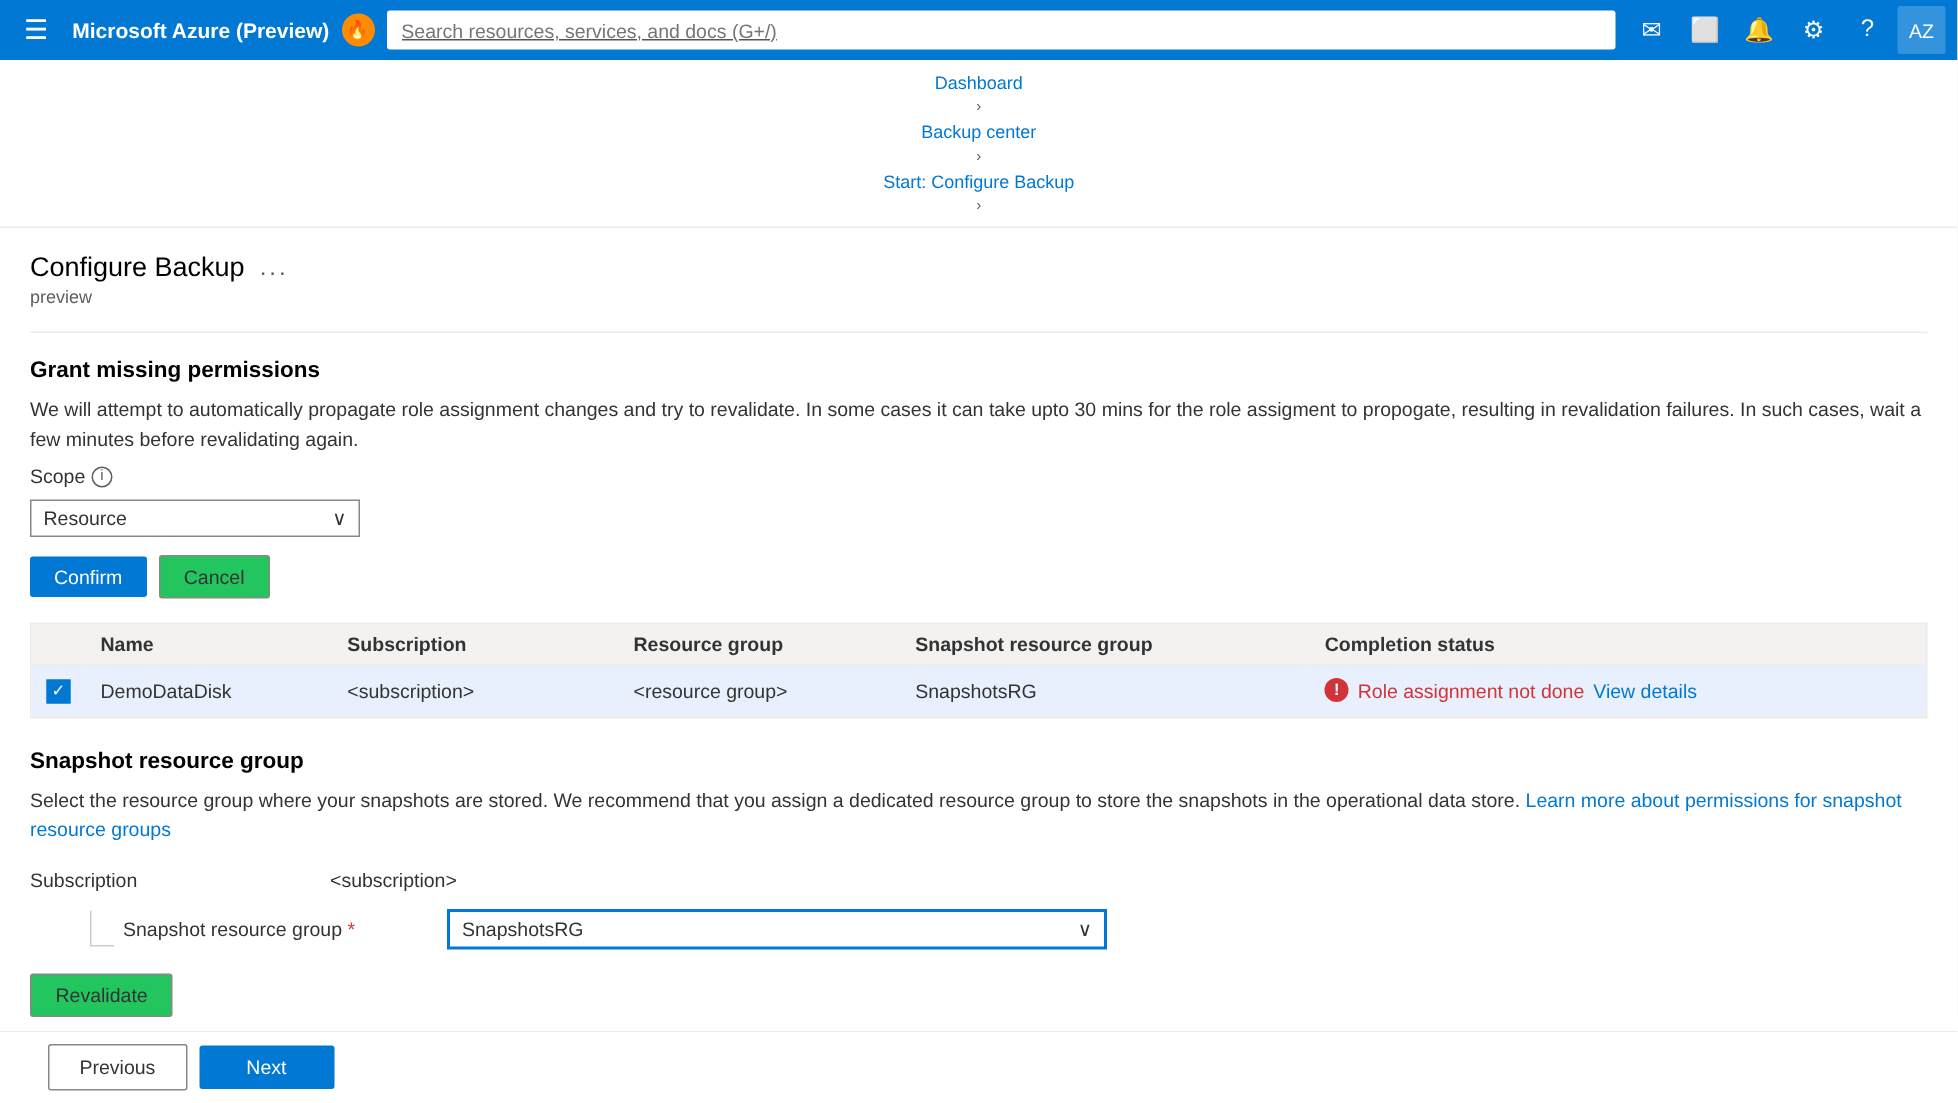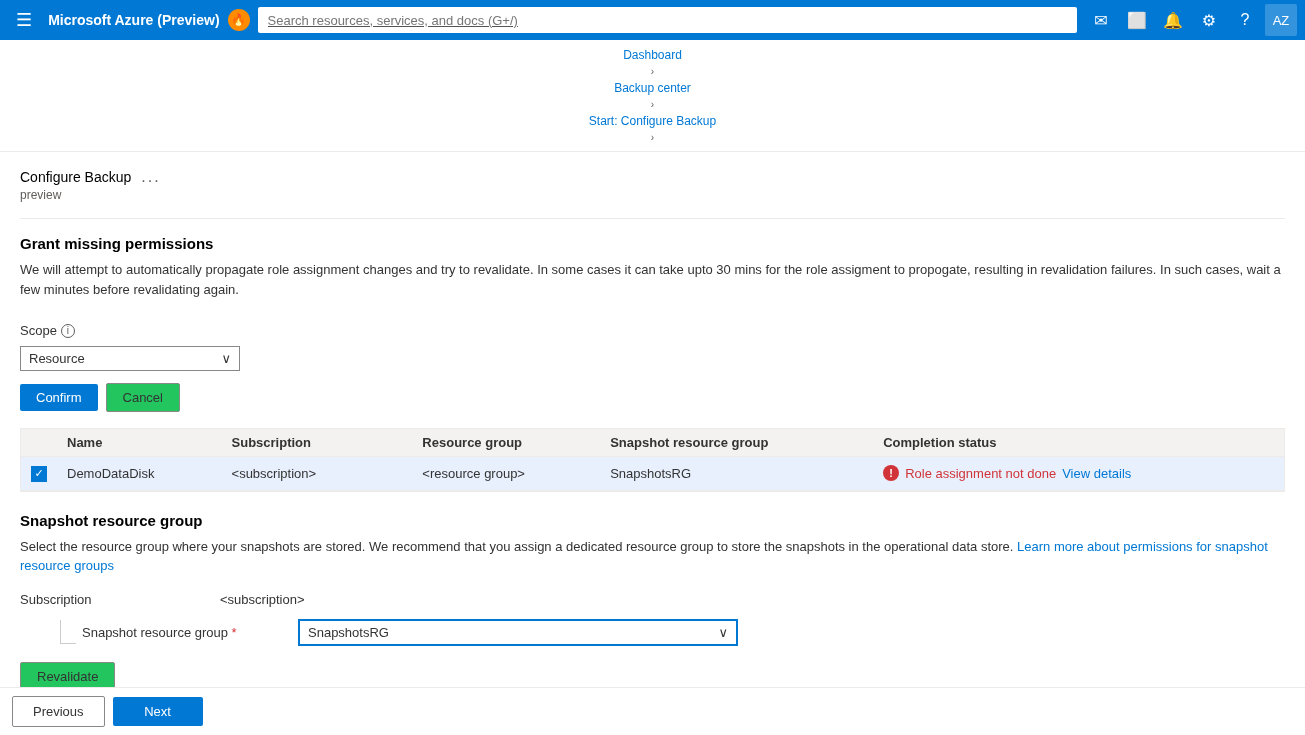--- a/index.html
+++ b/index.html
@@ -92,21 +92,21 @@
     }
 
     
     .page-title-row {
       display: flex;
       align-items: center;
       gap: 10px;
       margin-bottom: 2px;
     }
     .page-title {
-      font-size: 14px;
+      font-size: 18px;
       font-weight: 300;
       color: #000;
     }
     .page-title-ellipsis {
       color: #605e5c;
       font-size: 16px;
       cursor: pointer;
       letter-spacing: 2px;
     }
     .page-subtitle {
@@ -124,21 +124,21 @@
     
     .section-title {
       font-size: 15px;
       font-weight: 600;
       color: #000;
       margin-bottom: 8px;
     }
     .section-description {
       font-size: 13px;
       color: #333;
-      margin-bottom: 24px;
+      margin-bottom: 8px;
       line-height: 1.5;
     }
 
     
     .scope-row {
       display: flex;
       align-items: center;
       gap: 8px;
       margin-bottom: 8px;
     }
@@ -328,21 +328,21 @@
     .bottom-nav {
       position: fixed;
       bottom: 0;
       left: 0;
       right: 0;
       height: 48px;
       background: white;
       border-top: 1px solid #edebe9;
       display: flex;
       align-items: center;
-      padding: 0 12px;
+      padding: 0 32px;
       gap: 8px;
       z-index: 100;
     }
     .btn-nav-secondary {
       background: white;
       color: #333;
       border: 1px solid #8a8886;
       padding: 7px 20px;
       font-size: 13px;
       cursor: pointer;

